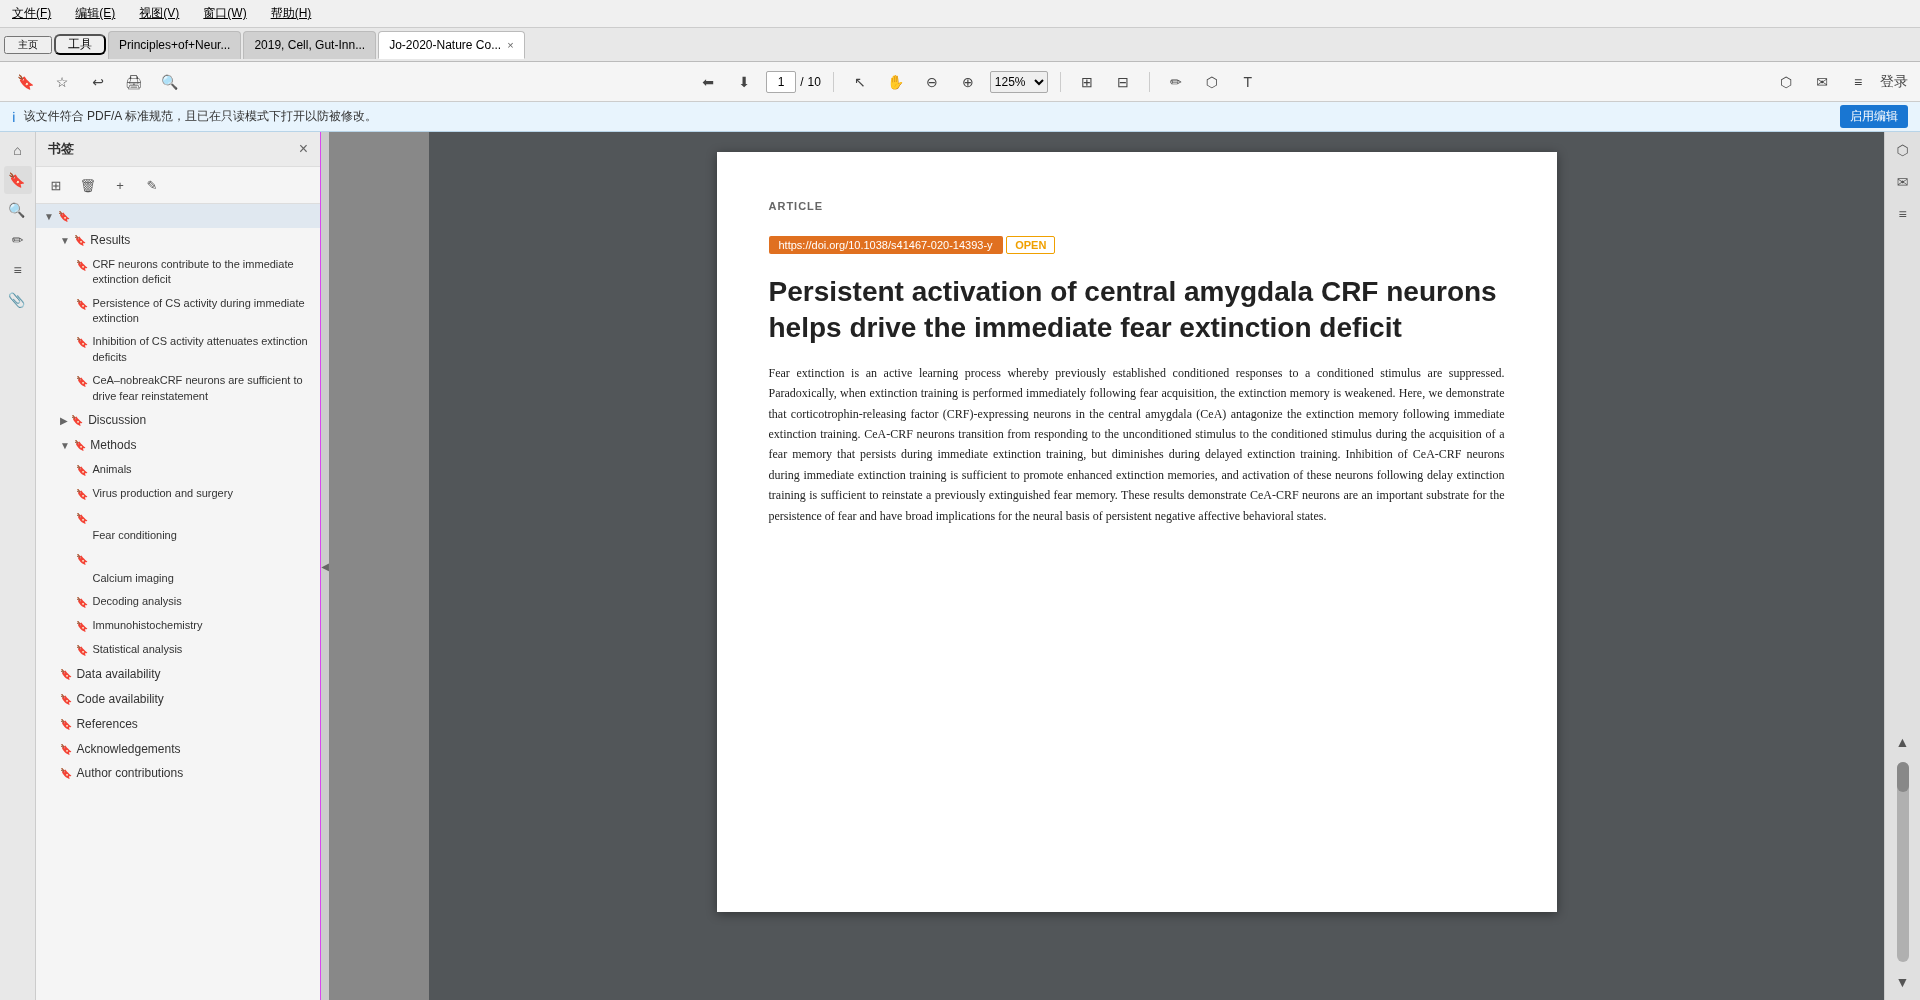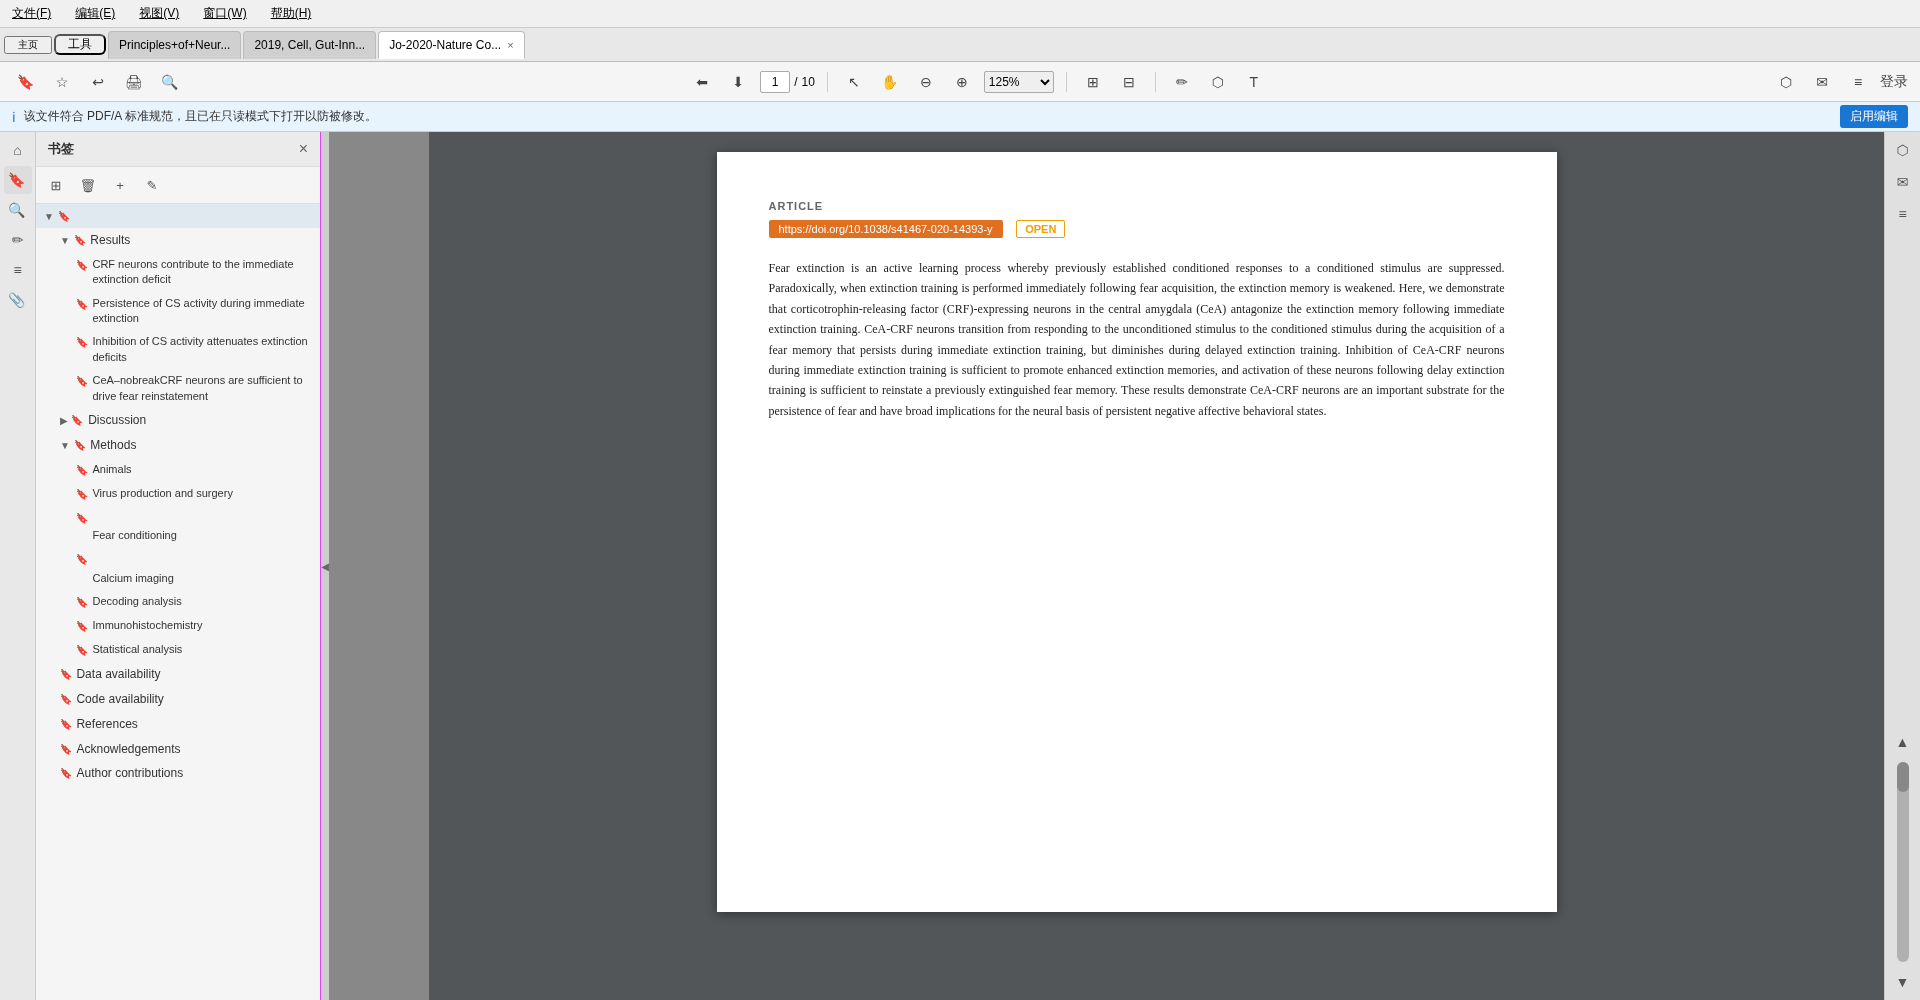--- a/index.html
+++ b/index.html
@@ -67,21 +67,21 @@
       display: flex; align-items: center; justify-content: center;
       cursor: pointer; border-radius: 3px; font-size: 14px; color: #444;
       border: none; background: transparent;
     }
     .page-nav { display: flex; align-items: center; gap: 4px; font-size: 12px; }
     .page-input {
       width: 30px; height: 22px; text-align: center;
       border: 1px solid #aaa; font-size: 12px; border-radius: 2px;
     }
     .zoom-select {
-      width: 70px; height: 22px; font-size: 12px; border: 1px solid #aaa; border-radius: 2px;
+      width: 58px; height: 22px; font-size: 12px; border: 1px solid #aaa; border-radius: 2px;
     }
     .toolbar-separator { width: 1px; height: 20px; background: #ccc; margin: 0 4px; }
 
     
     .info-bar {
       background: #e8f4fd;
       height: 30px;
       display: flex;
       align-items: center;
       padding: 0 12px;
@@ -178,39 +178,38 @@
       border-left: 1px solid #ccc;
       display: flex;
       flex-direction: column;
       align-items: center;
       padding: 4px 0;
       gap: 4px;
     }
     .right-btn { width: 28px; height: 28px; display: flex; align-items: center; justify-content: center; cursor: pointer; font-size: 14px; color: #555; border-radius: 3px; }
 
     
-    .article-label { font-size: 11px; color: #666; letter-spacing: 1px; margin-bottom: 8px; font-weight: bold; }
+    .article-label { font-size: 11px; color: #666; letter-spacing: 1px; margin-bottom: 24px; font-weight: bold; }
     .doi-badge {
       display: inline-block;
       background: #e07020;
       color: white;
       padding: 3px 10px;
       font-size: 11px;
       border-radius: 2px;
       margin-bottom: 8px;
       cursor: pointer;
     }
     .open-badge {
       display: inline-block;
       border: 1.5px solid #f0a000;
       color: #f0a000;
       padding: 2px 8px;
       font-size: 11px;
       border-radius: 2px;
-      margin-left: 10px;
       font-weight: bold;
     }
     .article-title {
       font-size: 28px;
       font-weight: bold;
       color: #222;
       line-height: 1.3;
       margin-bottom: 16px;
       font-family: Arial, sans-serif;
     }
@@ -458,20 +457,21 @@
   <div class="pdf-area">
 
     <div style="position:absolute; left:0; top:0; width:100px; bottom:0; background:#888;"></div>
 
     <div class="pdf-page" style="margin-left:60px;">
       <div class="article-label">ARTICLE</div>
       <div style="margin-bottom:12px;">
         <span class="doi-badge">https://doi.org/10.1038/s41467-020-14393-y</span>
         <span class="open-badge">OPEN</span>
       </div>
+      <div class="article-title">Persistent activation of central amygdala CRF neurons helps drive the immediate fear extinction deficit</div>
       <p class="abstract-text">Fear extinction is an active learning process whereby previously established conditioned responses to a conditioned stimulus are suppressed. Paradoxically, when extinction training is performed immediately following fear acquisition, the extinction memory is weakened. Here, we demonstrate that corticotrophin-releasing factor (CRF)-expressing neurons in the central amygdala (CeA) antagonize the extinction memory following immediate extinction training. CeA-CRF neurons transition from responding to the unconditioned stimulus to the conditioned stimulus during the acquisition of a fear memory that persists during immediate extinction training, but diminishes during delayed extinction training. Inhibition of CeA-CRF neurons during immediate extinction training is sufficient to promote enhanced extinction memories, and activation of these neurons following delay extinction training is sufficient to reinstate a previously extinguished fear memory. These results demonstrate CeA-CRF neurons are an important substrate for the persistence of fear and have broad implications for the neural basis of persistent negative affective behavioral states.</p>
     </div>
   </div>
 
   <div class="right-panel">
     <div class="right-btn">⬡</div>
     <div class="right-btn">✉</div>
     <div class="right-btn">≡</div>
     <div style="flex:1;"></div>
     <div class="right-btn">▲</div>

